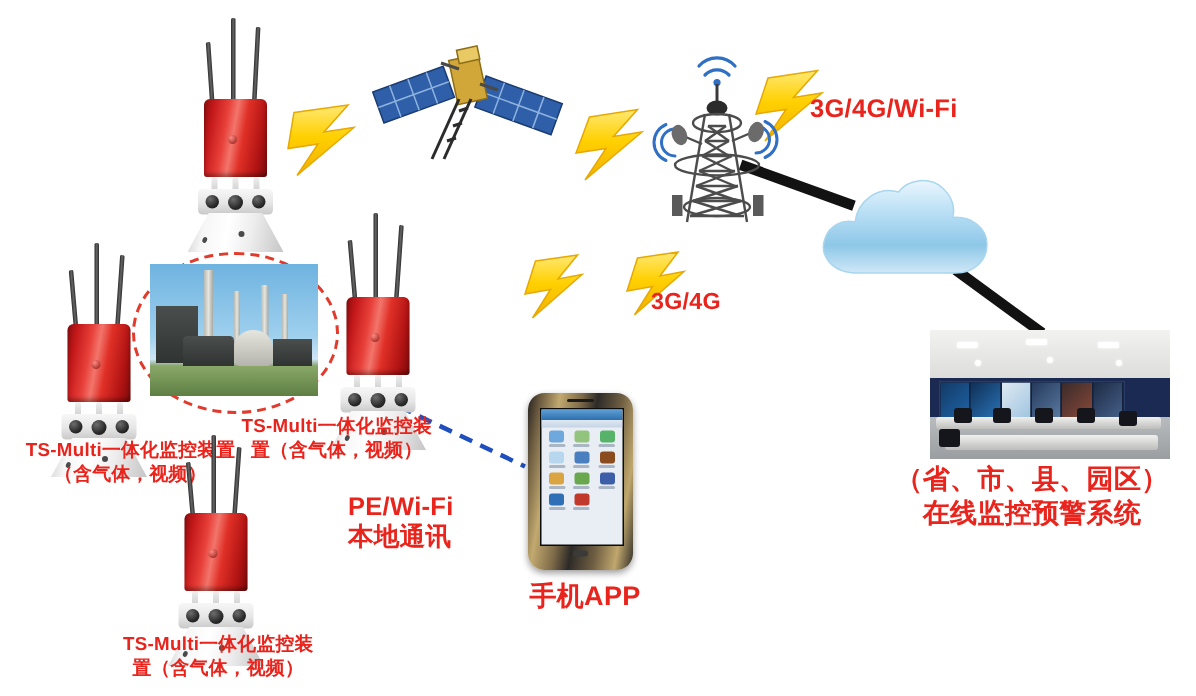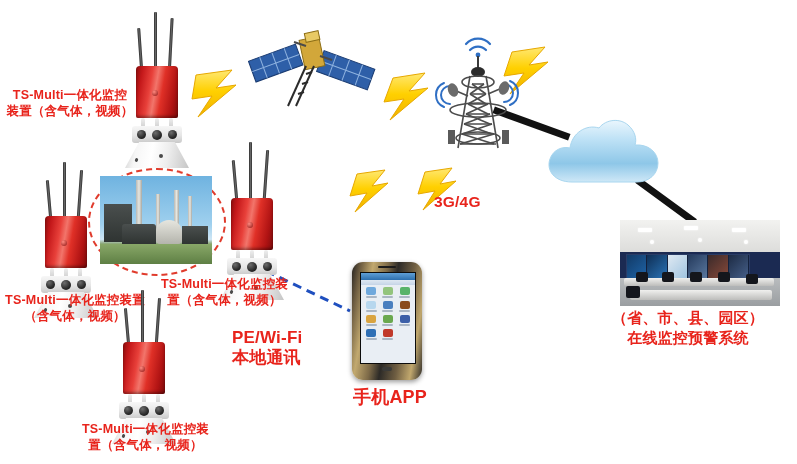--- a/index.html
+++ b/index.html
@@ -123,22 +123,20 @@
     <div class="dev-band" style="left:20px;top:114px;width:50px;height:17px;">
       <div class="port" style="left:5px;top:4px;width:9px;height:9px;"></div>
       <div class="port" style="left:20px;top:4px;width:10px;height:10px;"></div>
       <div class="port" style="left:36px;top:4px;width:9px;height:9px;"></div>
     </div>
     <div class="dev-cone" style="left:13px;top:130px;width:64px;height:26px;clip-path:polygon(22% 0,78% 0,100% 100%,0 100%);">
       <div class="dot" style="left:10px;top:16px;width:3px;height:4px;transform:rotate(25deg);"></div>
       <div class="dot" style="left:34px;top:12px;width:4px;height:4px;"></div>
     </div>
   </div>
-  <div class="lbl" style="left:0px;top:88px;width:140px;font-size:12.5px;">TS-Multi一体化监控
-装置（含气体，视频）</div>
 
   <div class="device" style="left:22px;top:160px;width:90px;height:150px;">
     <div class="dev-ants">
       <div class="ant" style="left:26px;top:20px;width:3px;height:50px;transform:rotate(-5deg);"></div>
       <div class="ant" style="left:41px;top:2px;width:3px;height:68px;"></div>
       <div class="ant" style="left:56px;top:10px;width:3px;height:60px;transform:rotate(4deg);"></div>
     </div>
     <div class="dev-red" style="left:23px;top:56px;width:42px;height:52px;"></div>
     <div class="dev-neck" style="left:28px;top:108px;width:4px;height:10px;"></div>
     <div class="dev-neck" style="left:42px;top:108px;width:4px;height:10px;"></div>
@@ -146,21 +144,21 @@
     <div class="dev-band" style="left:19px;top:116px;width:50px;height:17px;">
       <div class="port" style="left:5px;top:4px;width:9px;height:9px;"></div>
       <div class="port" style="left:20px;top:4px;width:10px;height:10px;"></div>
       <div class="port" style="left:36px;top:4px;width:9px;height:9px;"></div>
     </div>
     <div class="dev-cone" style="left:12px;top:132px;width:64px;height:26px;clip-path:polygon(22% 0,78% 0,100% 100%,0 100%);">
       <div class="dot" style="left:10px;top:16px;width:3px;height:4px;transform:rotate(25deg);"></div>
       <div class="dot" style="left:34px;top:12px;width:4px;height:4px;"></div>
     </div>
   </div>
-  <div class="lbl" style="left:0px;top:293px;width:150px;font-size:12.5px;">TS-Multi一体化监控装置
+  <div class="lbl" style="left:12px;top:293px;width:150px;font-size:12.5px;">TS-Multi一体化监控装置
 （含气体，视频）</div>
 
   <div class="device" style="left:208px;top:142px;width:90px;height:150px;">
     <div class="dev-ants">
       <div class="ant" style="left:26px;top:18px;width:3px;height:52px;transform:rotate(-5deg);"></div>
       <div class="ant" style="left:41px;top:0px;width:3px;height:70px;"></div>
       <div class="ant" style="left:56px;top:8px;width:3px;height:62px;transform:rotate(4deg);"></div>
     </div>
     <div class="dev-red" style="left:23px;top:56px;width:42px;height:52px;"></div>
     <div class="dev-neck" style="left:28px;top:108px;width:4px;height:10px;"></div>
@@ -284,20 +282,21 @@
         <ellipse cx="50" cy="116" rx="22" ry="6"></ellipse>
 
         <path d="M26 68 L40 74 M74 66 L60 72"></path>
       </g>
       <ellipse cx="25" cy="68" rx="5" ry="7" fill="#6b6b6b" transform="rotate(-20 25 68)"></ellipse>
       <ellipse cx="76" cy="66" rx="5" ry="7" fill="#6b6b6b" transform="rotate(20 76 66)"></ellipse>
       <rect x="20" y="108" width="7" height="14" fill="#5a5a5a"></rect>
       <rect x="74" y="108" width="7" height="14" fill="#5a5a5a"></rect>
     </svg>
   </div>
+  <div class="lbl" style="left:540px;top:62px;width:180px;font-size:17px;text-align:left;">3G/4G/Wi-Fi</div>
 
   <div class="lbl" style="left:434px;top:192px;width:70px;font-size:15.5px;text-align:left;">3G/4G</div>
 
   <div class="cloud" style="left:536px;top:112px;width:142px;height:82px;">
     <svg viewBox="0 0 142 82" width="142" height="82">
       <defs>
         <linearGradient id="cg" x1="0" y1="0" x2="0" y2="1">
           <stop offset="0" stop-color="#eaf6fd"></stop>
           <stop offset="30%" stop-color="#bfe2f6"></stop>
           <stop offset="70%" stop-color="#8ec7e8"></stop>
@@ -392,16 +391,16 @@
     <div class="floor" style="height:28px;"></div>
     <div class="desk" style="left:4px;top:58px;width:150px;height:8px;"></div>
     <div class="desk" style="left:10px;top:70px;width:142px;height:10px;"></div>
     <div class="chair" style="left:16px;top:52px;width:12px;height:10px;"></div>
     <div class="chair" style="left:42px;top:52px;width:12px;height:10px;"></div>
     <div class="chair" style="left:70px;top:52px;width:12px;height:10px;"></div>
     <div class="chair" style="left:98px;top:52px;width:12px;height:10px;"></div>
     <div class="chair" style="left:126px;top:54px;width:12px;height:10px;"></div>
     <div class="chair" style="left:6px;top:66px;width:14px;height:12px;"></div>
   </div>
-  <div class="lbl" style="left:588px;top:308px;width:200px;font-size:15px;line-height:1.3;">（省、市、县、园区）
+  <div class="lbl" style="left:588px;top:308px;width:200px;font-size:18px;line-height:1.3;">（省、市、县、园区）
 在线监控预警系统</div>
 
 </div>
 
 </body></html>

